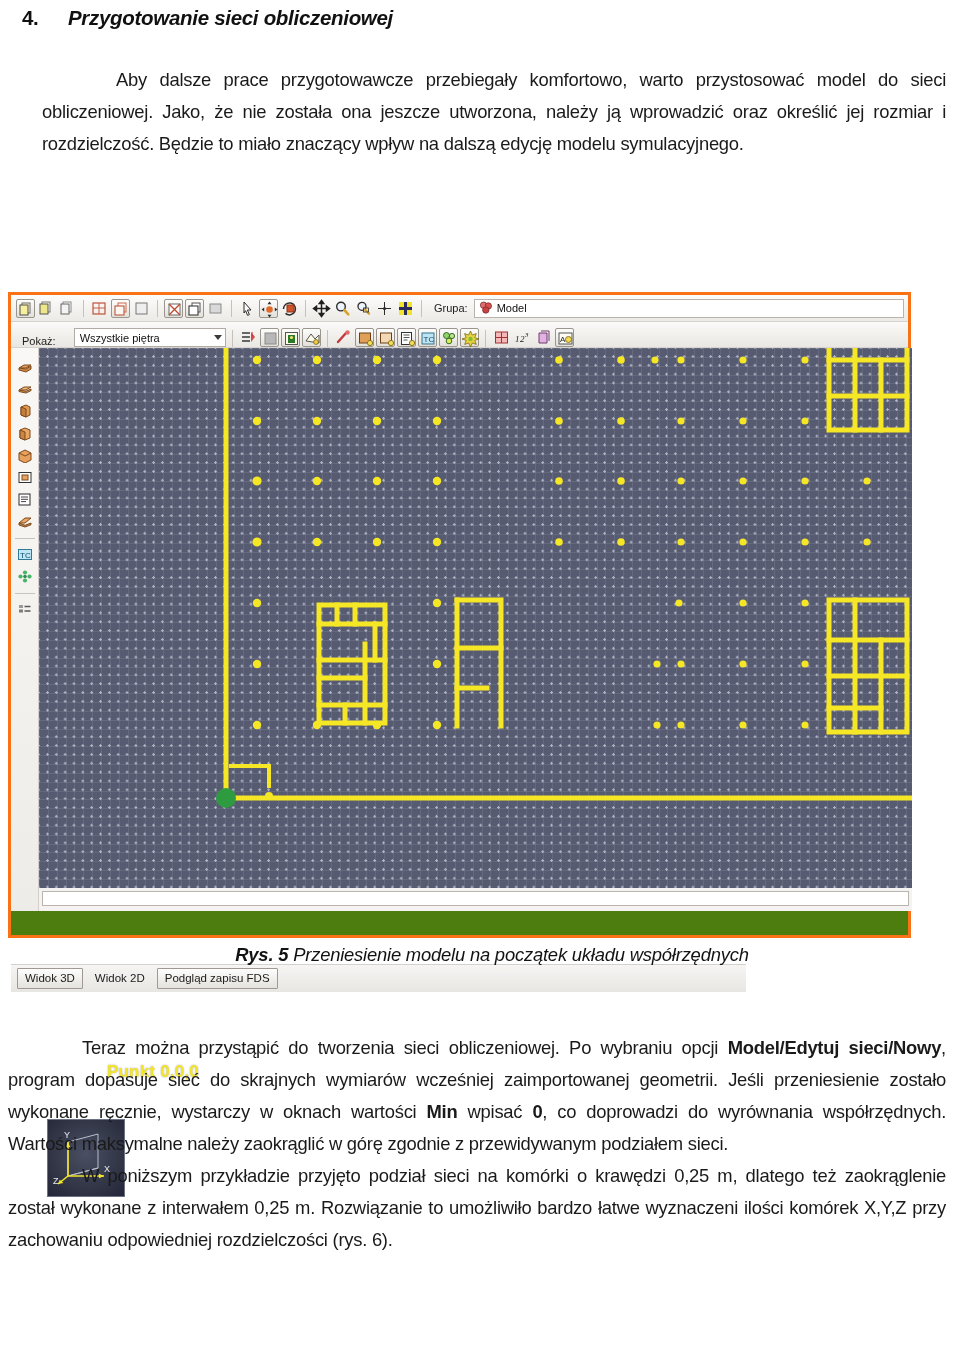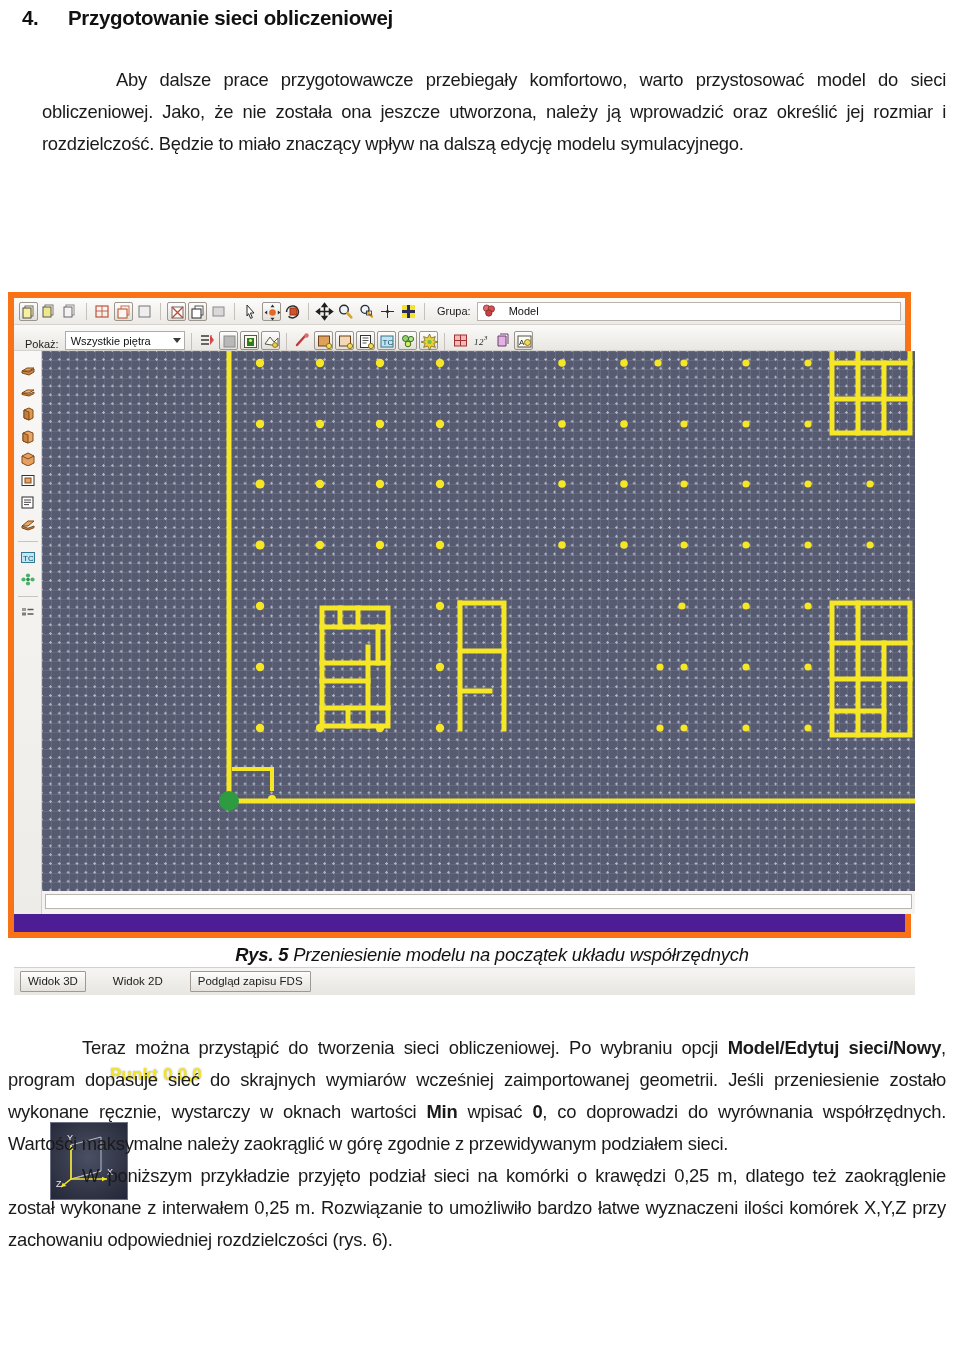--- a/index.html
+++ b/index.html
@@ -28,21 +28,21 @@
   .heading {
     display: flex;
     align-items: baseline;
     font-weight: bold;
     font-size: 20.5px;
     letter-spacing: -0.3px;
     margin: 6px 0 0 14px;
     height: 30px;
   }
   .heading .num { width: 46px; flex: none; }
-  .heading .htxt { white-space: nowrap; }
+  .heading .htxt { white-space: nowrap; font-style: italic; }
 
   p.body {
     margin: 0;
     font-size: 18.4px;
     line-height: 32px;
     text-align: justify;
     text-justify: inter-word;
     letter-spacing: -0.25px;
     color: #1a1a1a;
   }
@@ -51,22 +51,22 @@
 
   .para-gap-top { margin-top: 28px; }
 
   
   .figure {
     position: absolute;
     left: 8px;
     top: 292px;
     width: 903px;
     height: 646px;
-    background: #4c1d95;
-    border: 6px solid #f97316;
+    background: #4d7c0f;
+    border: 3px solid #f97316;
   }
 
   
   .tb {
     position: relative;
     height: 27px;
     background: linear-gradient(#fcfcfb, #eceae6);
     border-bottom: 1px solid #d6d3ce;
     display: flex;
     align-items: center;
@@ -94,34 +94,35 @@
 
   
   .groupfield {
     flex: 1;
     height: 19px;
     background: #ffffff;
     border: 1px solid #b8b4ad;
     display: flex;
     align-items: center;
     padding-left: 4px;
-    gap: 13px;
+    gap: 4px;
     margin-right: 4px;
     font-size: 11px;
   }
 
   
   .combo {
-    width: 120px; height: 19px;
+    width: 152px; height: 19px;
     background: #ffffff;
     border: 1px solid #b0aca5;
     display: flex; align-items: center;
     font-size: 11px; padding-left: 5px;
     position: relative;
     flex: none;
+    margin-left: 12px;
   }
   .combo .arrow {
     position: absolute; right: 3px; top: 6px;
     width: 0; height: 0;
     border-left: 4px solid transparent;
     border-right: 4px solid transparent;
     border-top: 5px solid #3a3a3a;
   }
 
   
@@ -195,27 +196,27 @@
     padding: 3px 3px;
   }
   .statusline .box {
     width: 100%; height: 15px;
     background: #ffffff;
     border: 1px solid #b9b5ae;
   }
   .tabrow {
     position: absolute;
     left: 0; top: 616px;
-    width: 901px; height: 28px;
+    width: 735px; height: 28px;
     background: linear-gradient(#f6f5f3, #e8e6e2);
     border-top: 1px solid #d4d1cc;
     display: flex;
     align-items: center;
     padding-left: 6px;
-    gap: 20px;
+    gap: 5px;
   }
   .tab {
     font-size: 11.5px;
     padding: 3px 7px 4px;
     color: #1b1b1b;
     white-space: nowrap;
   }
   .tab.sel {
     background: linear-gradient(#fdfdfc, #e5e2dd);
     border: 1px solid #9e9a93;

